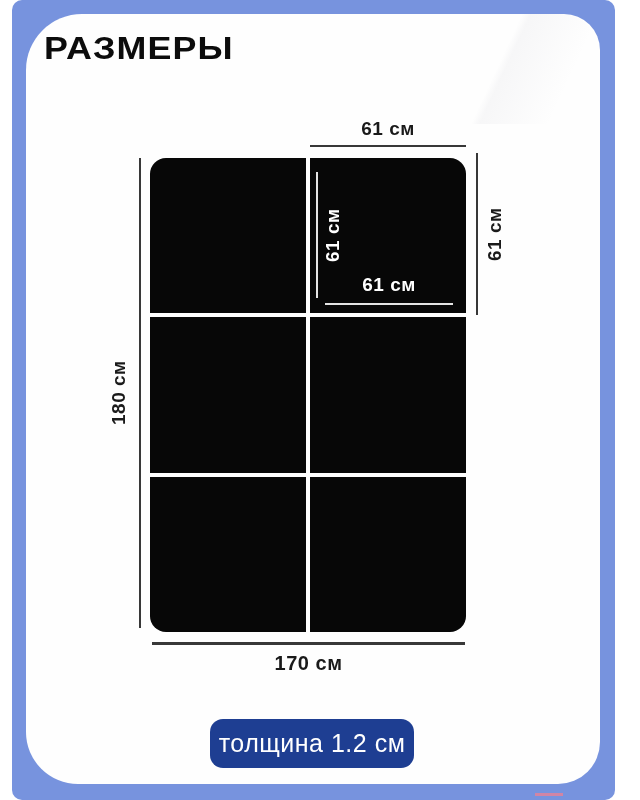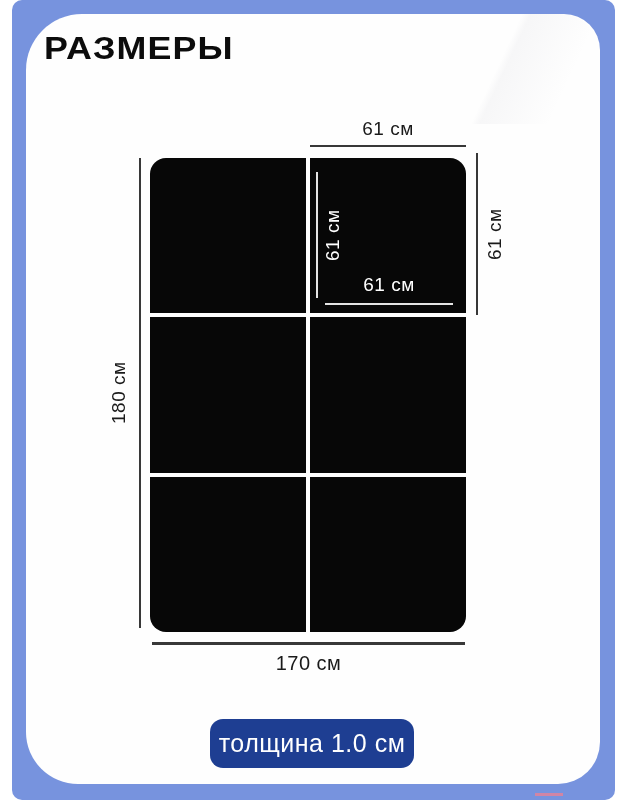--- a/index.html
+++ b/index.html
@@ -55,21 +55,21 @@
     grid-template-rows: repeat(3, 1fr);
     gap: 4px;
     border-radius: 16px;
     overflow: hidden;
   }
   .tile { background: var(--tile, #070707); }
 
   .dim-label {
     color: var(--text, #1a1a1a);
     font-size: 19px;
-    font-weight: 400;
+    font-weight: 700;
     letter-spacing: 0.5px;
     white-space: nowrap;
   }
   .centered { display: flex; align-items: center; justify-content: center; text-align: center; }
   .vlabel {
     writing-mode: vertical-rl;
     transform: rotate(180deg);
     display: flex;
     align-items: center;
     justify-content: center;
@@ -144,16 +144,16 @@
 
 <div class="abs hline" id="dim-bottom-line"></div>
 <div class="abs dim-label centered" id="dim-bottom-label">170 см</div>
 
 <div class="abs inner-line" id="dim-inner-vline"></div>
 <div class="abs dim-label vlabel white-text" id="dim-inner-vlabel">61 см</div>
 <div class="abs inner-line" id="dim-inner-hline"></div>
 <div class="abs dim-label centered white-text" id="dim-inner-hlabel">61 см</div>
 
 <div class="abs" id="badge">
-  <span class="badge-text">толщина 1.0 см</span>
+  <span class="badge-text">толщина 1.2 см</span>
 </div>
 
 <div class="abs" id="pink-artifact"></div>
 
 </body></html>

